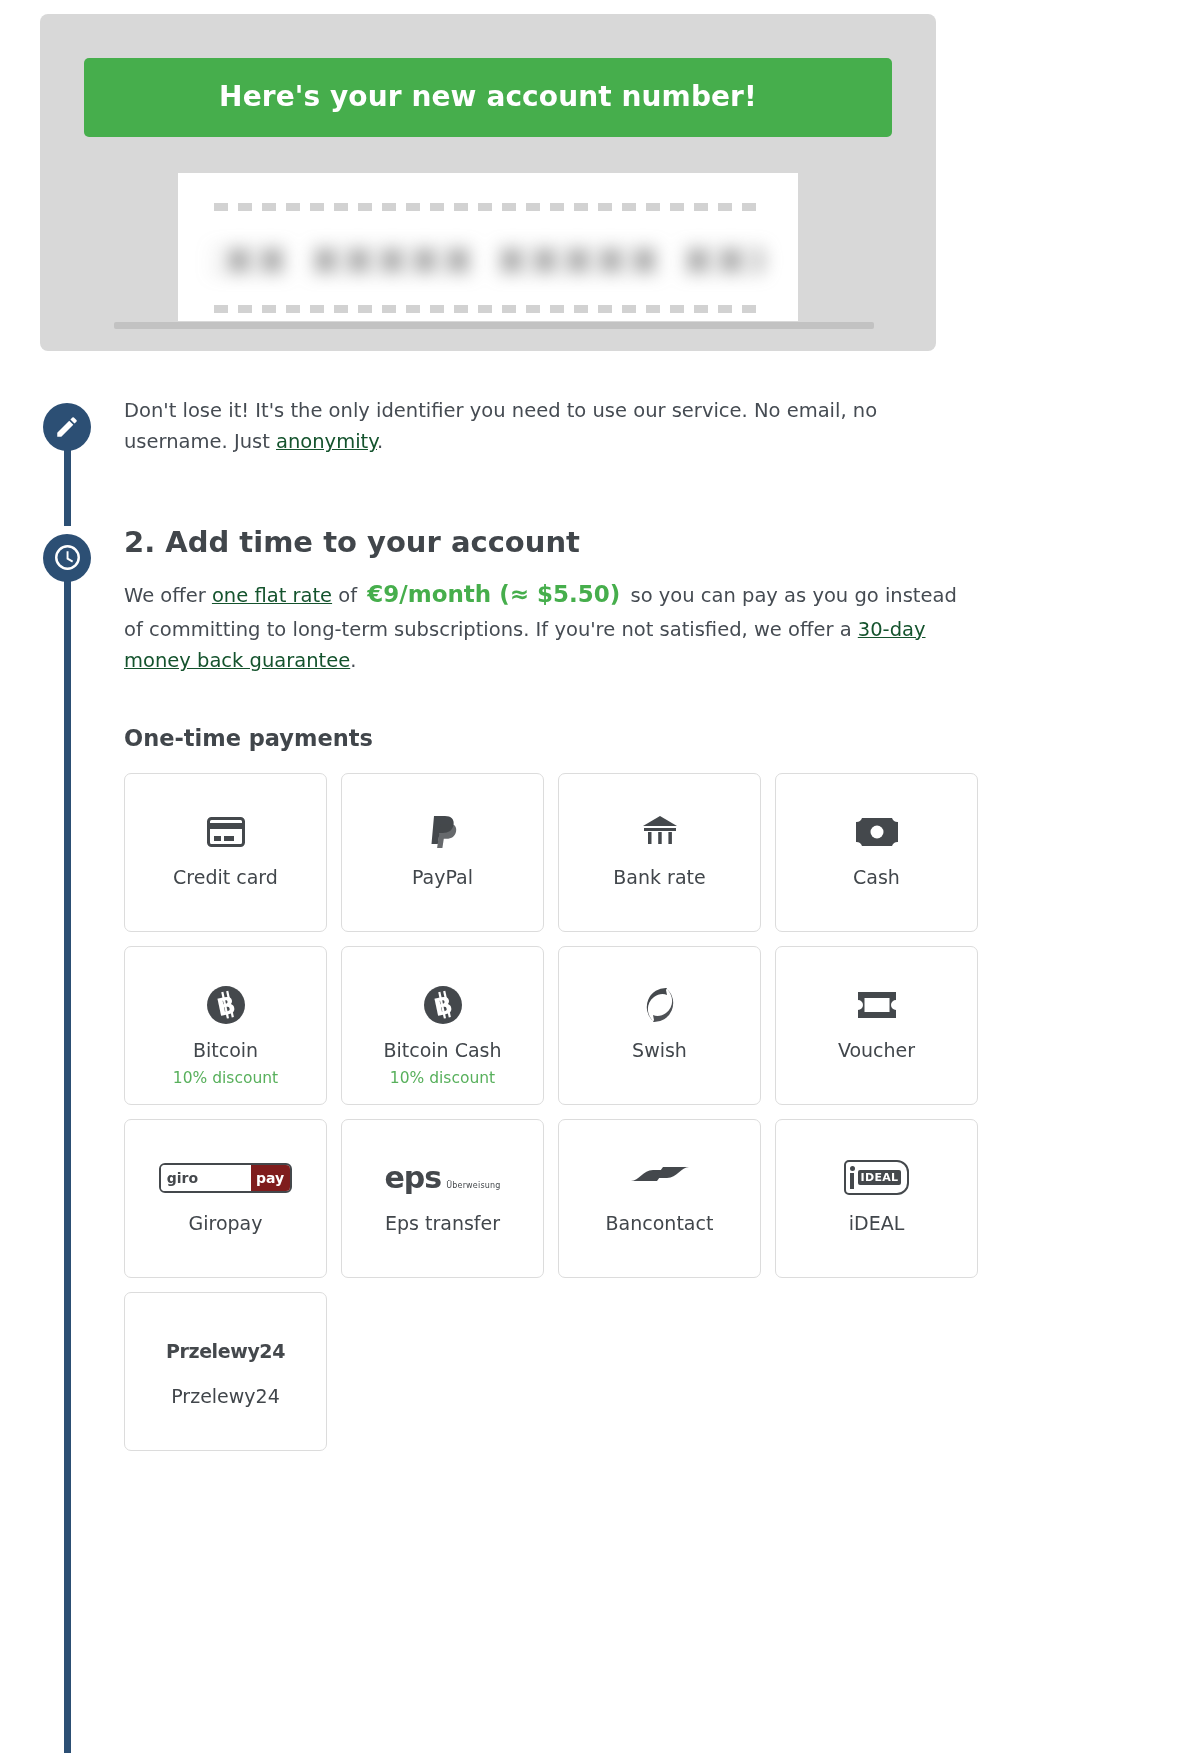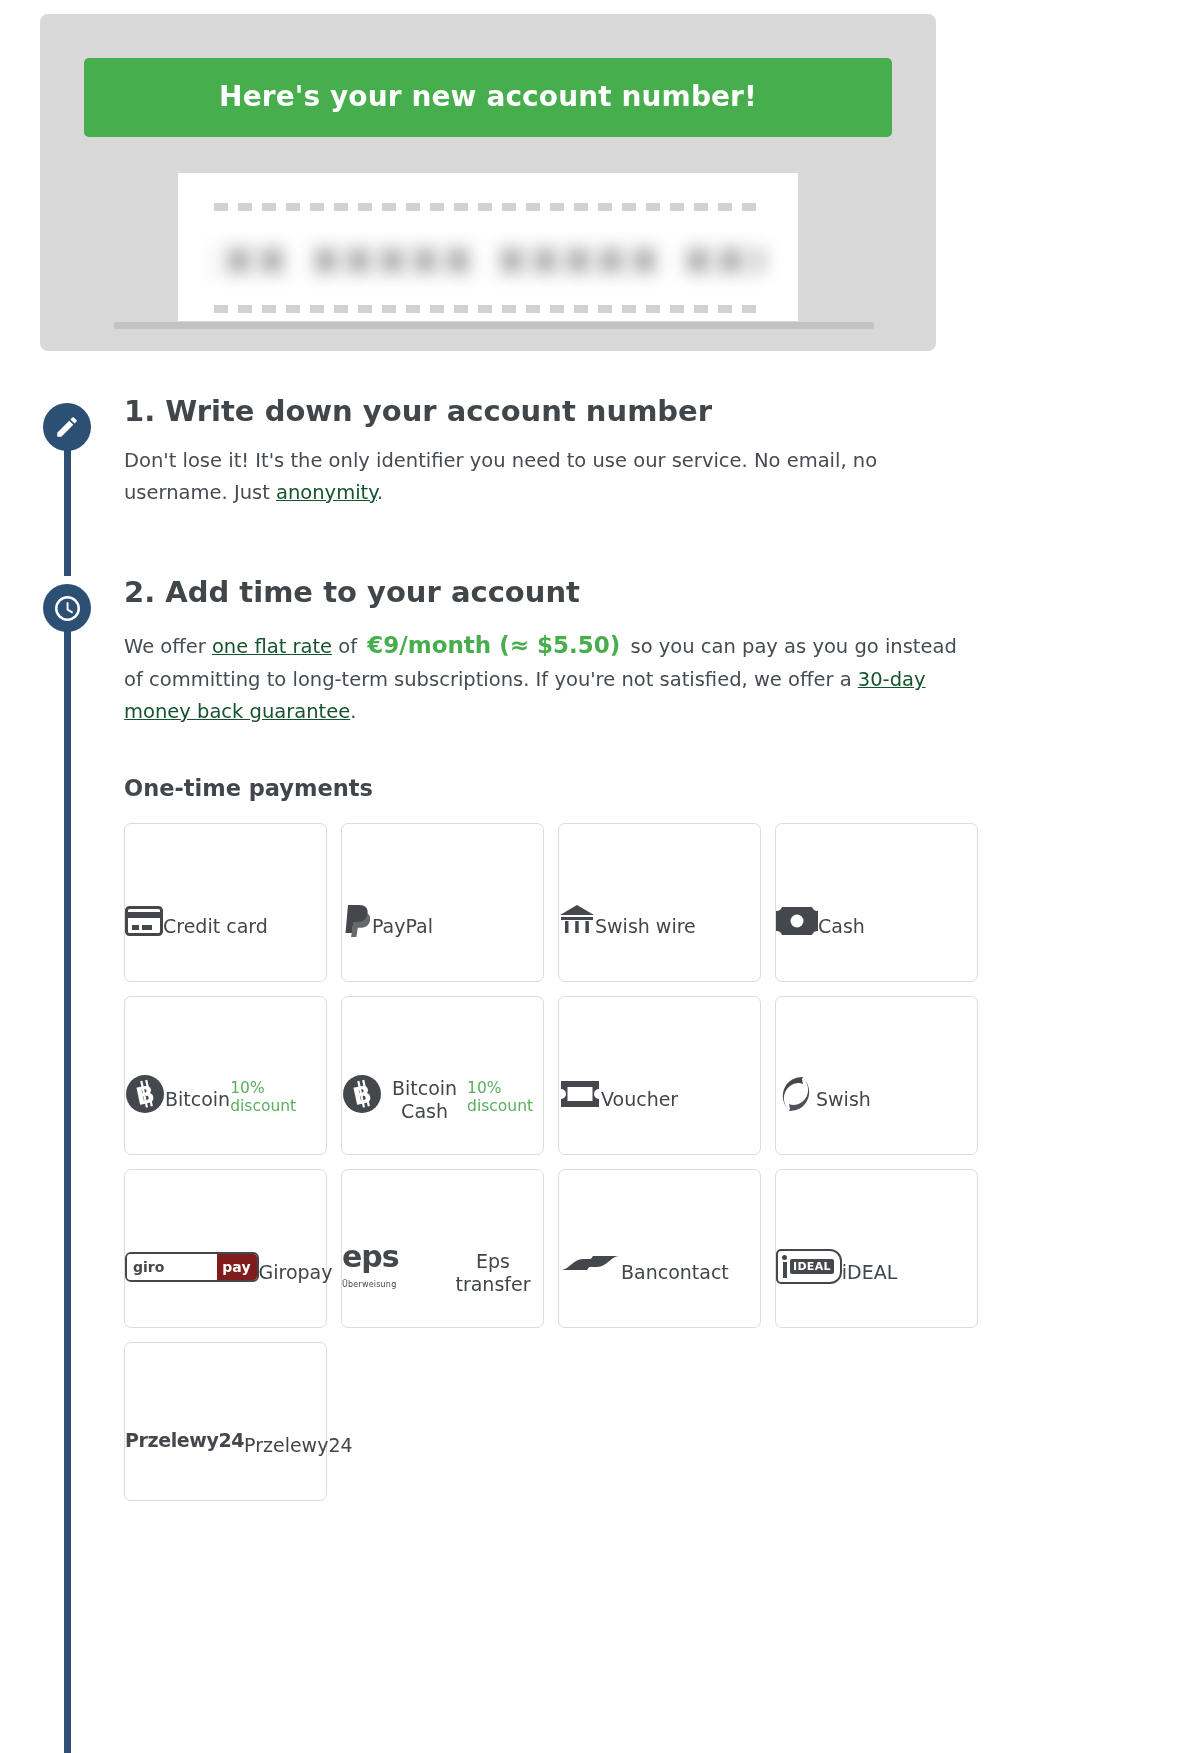--- a/index.html
+++ b/index.html
@@ -153,21 +153,21 @@
     grid-template-columns: repeat(4, 203px);
     gap: 14px 14px;
     margin-top: 10px;
   }
   .pay-tile {
     height: 159px;
     border: 1px solid #dcdcdc;
     border-radius: 7px;
     background: #ffffff;
     display: flex;
-    flex-direction: row;
+    flex-direction: column;
     align-items: center;
     justify-content: flex-start;
     padding-top: 36px;
     cursor: pointer;
   }
   .pay-icon {
     height: 44px;
     display: flex;
     align-items: center;
     justify-content: center;
@@ -257,21 +257,20 @@
 
   <div class="steps">
 
     <div class="step" style="padding-bottom:58px;">
       <div class="rail"></div>
       <div class="step-badge">
         <svg width="26" height="26" viewBox="0 0 24 24" aria-hidden="true">
           <path fill="#ffffff" d="M3 17.25V21h3.75L17.81 9.94l-3.75-3.75L3 17.25zM20.71 7.04a1 1 0 0 0 0-1.41l-2.34-2.34a1 1 0 0 0-1.41 0l-1.83 1.83 3.75 3.75 1.83-1.83z"></path>
         </svg>
       </div>
-      <h2 class="step-title">1. Write down your account number</h2>
       <p class="step-body">
         <span>Don't lose it! It's the only identifier you need to use our service. No email, no username. Just </span><a href="#" class="link">anonymity</a><span>.</span>
       </p>
     </div>
 
     <div class="step">
       <div class="rail" style="bottom:-600px;"></div>
       <div class="step-badge">
         <svg width="27" height="27" viewBox="0 0 24 24" aria-hidden="true">
           <circle cx="12" cy="12" r="10" fill="none" stroke="#ffffff" stroke-width="2.2"></circle>
@@ -312,21 +311,21 @@
         <div class="pay-tile">
           <div class="pay-icon">
             <svg width="36" height="34" viewBox="0 0 36 34">
               <path fill="#44484c" d="M18 1 35 11H1z"></path>
               <rect x="2" y="13" width="32" height="3" fill="#44484c"></rect>
               <rect x="6" y="17" width="3.5" height="12" fill="#44484c"></rect>
               <rect x="16.2" y="17" width="3.5" height="12" fill="#44484c"></rect>
               <rect x="26.4" y="17" width="3.5" height="12" fill="#44484c"></rect>
             </svg>
           </div>
-          <div class="pay-label">Swish wire</div>
+          <div class="pay-label">Bank rate</div>
         </div>
 
         <div class="pay-tile">
           <div class="pay-icon">
             <svg width="42" height="28" viewBox="0 0 42 28">
               <rect x="0" y="0" width="42" height="28" rx="2" fill="#44484c"></rect>
               <circle cx="21" cy="14" r="6.5" fill="#ffffff"></circle>
               <path d="M0 4 A6 6 0 0 0 6 0 L0 0z" fill="#ffffff"></path>
               <path d="M42 4 A6 6 0 0 1 36 0 L42 0z" fill="#ffffff"></path>
               <path d="M0 24 A6 6 0 0 1 6 28 L0 28z" fill="#ffffff"></path>
@@ -357,36 +356,36 @@
               <rect x="18" y="6.5" width="2.2" height="27" fill="#ffffff" transform="rotate(-12 20 20)"></rect>
               <rect x="23" y="6.5" width="2.2" height="27" fill="#ffffff" transform="rotate(-12 20 20)"></rect>
             </svg>
           </div>
           <div class="pay-label">Bitcoin Cash</div>
           <div class="pay-discount">10% discount</div>
         </div>
 
         <div class="pay-tile">
           <div class="pay-icon">
+            <svg width="40" height="42" viewBox="0 0 40 42">
+              <path fill="#44484c" d="M27 4a19 19 0 0 0-14 33c-7-7-7-18 1-24 4-3 9-4 13-2l-1-5z"></path>
+              <path fill="#44484c" d="M13 38a19 19 0 0 0 14-33c7 7 7 18-1 24-4 3-9 4-13 2l1 5z" opacity=".95"></path>
+            </svg>
+          </div>
+          <div class="pay-label">Swish</div>
+        </div>
+
+        <div class="pay-tile">
+          <div class="pay-icon">
             <svg width="42" height="30" viewBox="0 0 42 30">
               <path fill="#44484c" d="M2 2h38v8a5 5 0 0 0 0 10v8H2v-8a5 5 0 0 0 0-10V2z"></path>
               <rect x="8.5" y="8" width="25" height="14" fill="#ffffff"></rect>
             </svg>
           </div>
           <div class="pay-label">Voucher</div>
-        </div>
-
-        <div class="pay-tile">
-          <div class="pay-icon">
-            <svg width="40" height="42" viewBox="0 0 40 42">
-              <path fill="#44484c" d="M27 4a19 19 0 0 0-14 33c-7-7-7-18 1-24 4-3 9-4 13-2l-1-5z"></path>
-              <path fill="#44484c" d="M13 38a19 19 0 0 0 14-33c7 7 7 18-1 24-4 3-9 4-13 2l1 5z" opacity=".95"></path>
-            </svg>
-          </div>
-          <div class="pay-label">Swish</div>
         </div>
 
         <div class="pay-tile">
           <div class="pay-icon">
             <span class="giro">
               <span class="g1">giro</span>
                 <span class="g2">pay</span>
             </span>
           </div>
           <div class="pay-label">Giropay</div>

